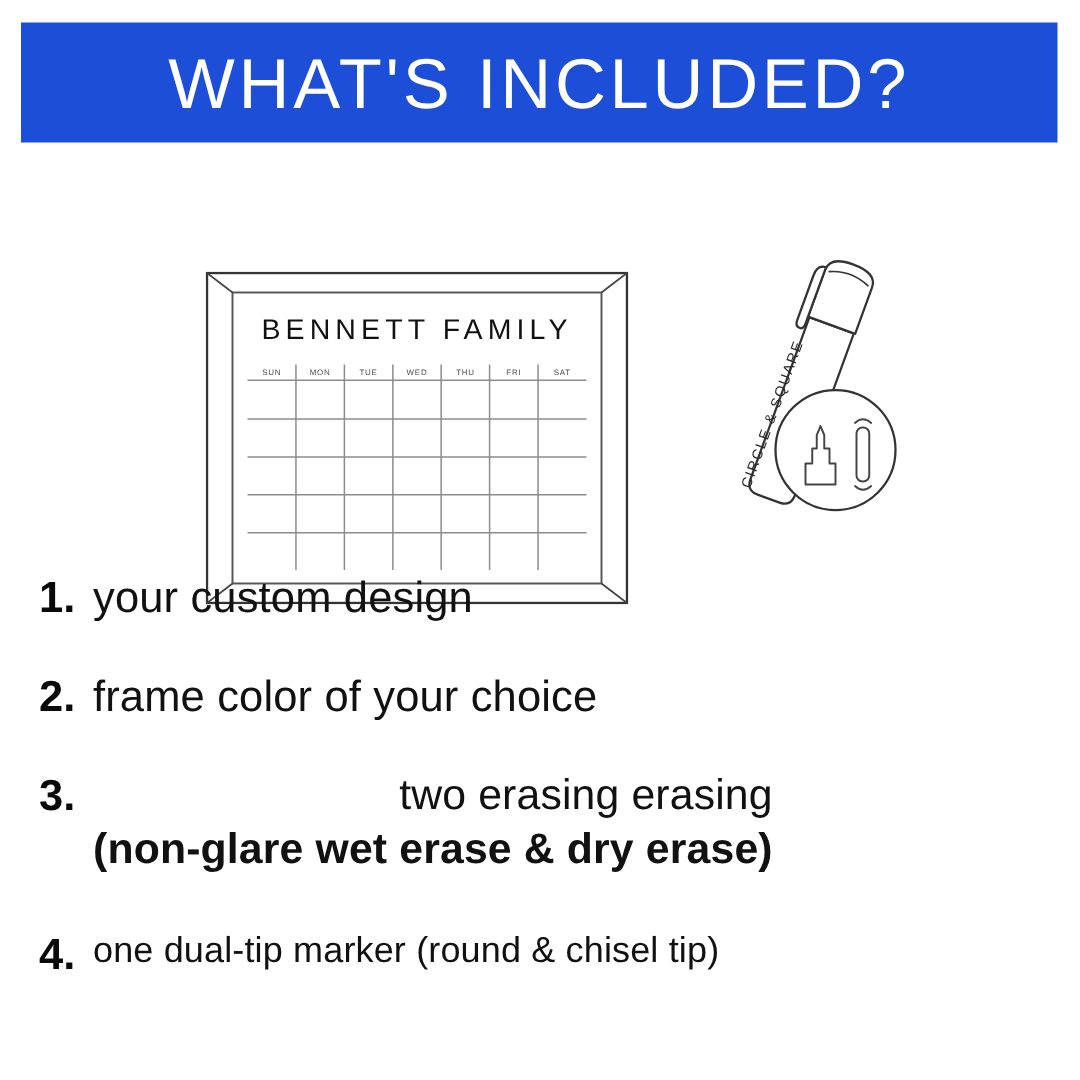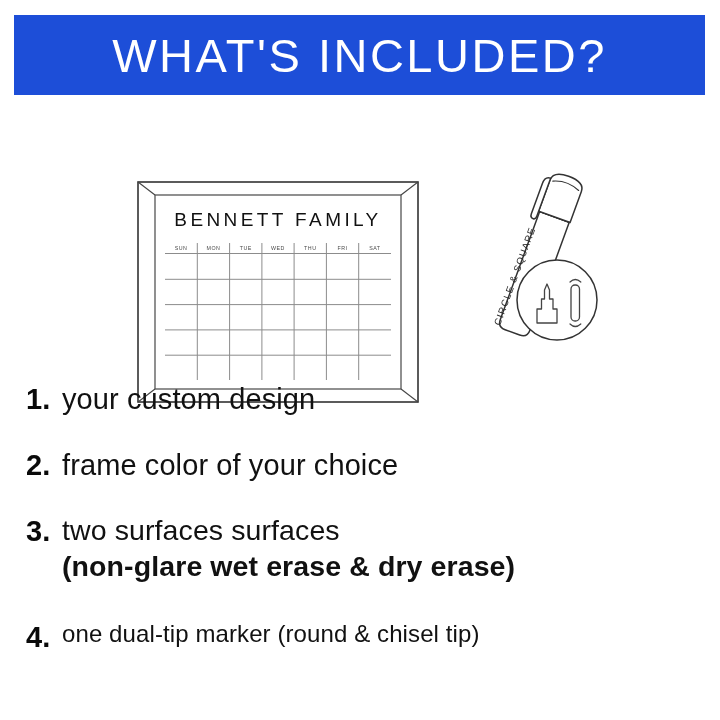--- a/index.html
+++ b/index.html
@@ -107,20 +107,21 @@
     font-size: 29px;
     color: #0a0a0a;
     line-height: 1.18;
     width: 36px;
     flex: 0 0 36px;
     letter-spacing: 0px;
   }
   .item-text-wrap {
     display: flex;
     flex-direction: column;
+    align-items: flex-end;
   }
   .item-text {
     font-weight: 300;
     font-size: 29px;
     color: #111111;
     line-height: 1.18;
     letter-spacing: 0.1px;
   }
   .item-text.second-line {
     margin-top: 2px;
@@ -231,21 +232,21 @@
   <div class="list-item" id="item-2">
     <div class="item-number">2.</div>
     <div class="item-text-wrap">
       <div class="item-text">frame color of your choice</div>
     </div>
   </div>
 
   <div class="list-item" id="item-3">
     <div class="item-number">3.</div>
     <div class="item-text-wrap">
-      <div class="item-text"> two surfaces surfaces</div>
+      <div class="item-text"> two erasing erasing</div>
       <div class="item-text second-line">(non-glare wet erase &amp; dry erase)</div>
     </div>
   </div>
 
   <div class="list-item" id="item-4">
     <div class="item-number">4.</div>
     <div class="item-text-wrap">
       <div class="item-text">one dual-tip marker (round &amp; chisel tip)</div>
     </div>
   </div>

